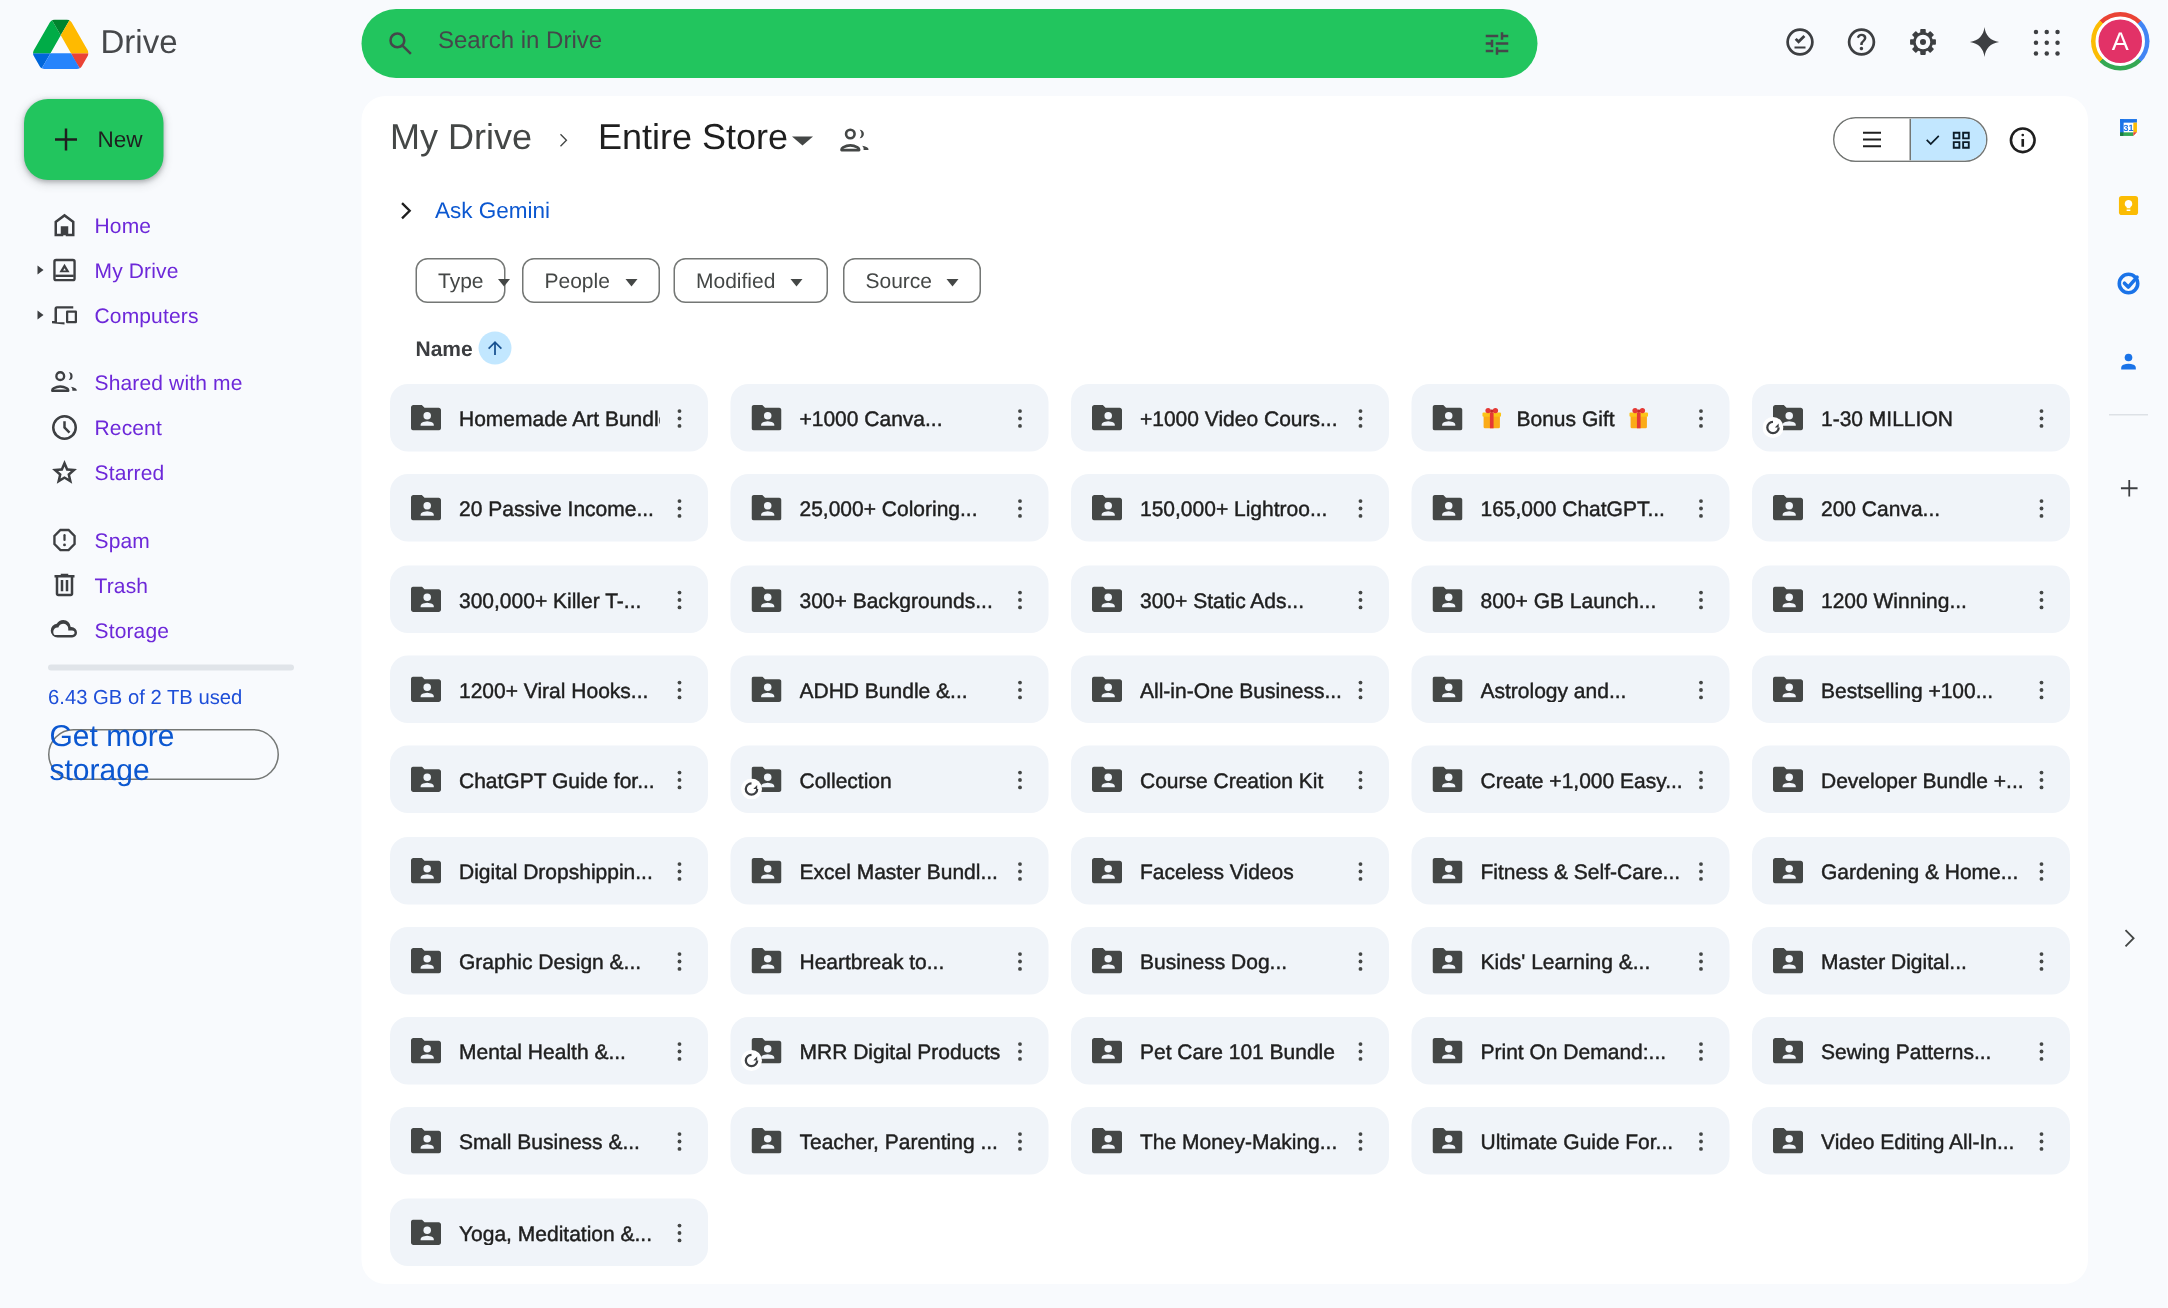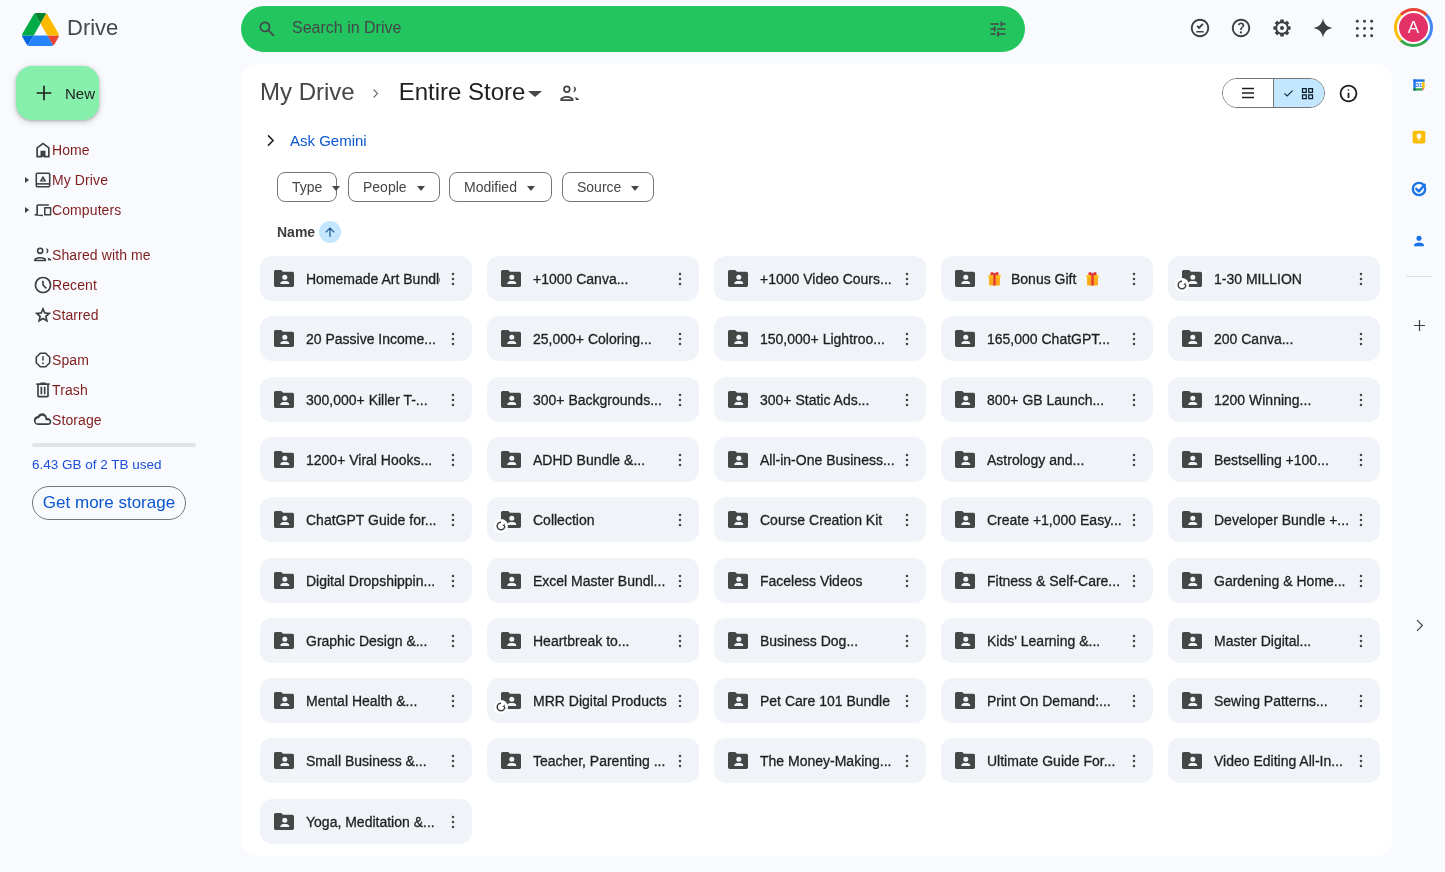--- a/index.html
+++ b/index.html
@@ -9,30 +9,30 @@
 #logo{position:absolute;left:22px;top:13px}
 #brand{position:absolute;left:67px;top:15px;font-size:22px;color:#46484b}
 #search{position:absolute;left:241px;top:6px;width:784px;height:46px;background:#22c55e;border-radius:24px}
 #search .mag{position:absolute;left:16px;top:13px}
 #search .ph{position:absolute;left:51px;top:13px;font-size:16px;color:#44474a}
 #search .tune{position:absolute;right:17px;top:13px}
 .tbtn{position:absolute;top:8px;width:40px;height:40px;display:flex;align-items:center;justify-content:center}
 #avatar{position:absolute;left:1394px;top:8px;width:39px;height:39px;border-radius:50%;background:conic-gradient(from 45deg,#4285f4 0 25%,#34a853 0 50%,#fbbc04 0 75%,#ea4335 0 100%);display:flex;align-items:center;justify-content:center}
 #avatar .inner{width:33px;height:33px;border-radius:50%;background:#e23267;border:2px solid #fff;display:flex;align-items:center;justify-content:center;color:#fff;font-size:17px}
 
-#newbtn{position:absolute;left:16px;top:66px;width:83px;height:54px;background:#86efac;border-radius:16px;box-shadow:0 1px 3px rgba(60,64,67,.3),0 2px 6px 1px rgba(60,64,67,.15);display:flex;align-items:center}
+#newbtn{position:absolute;left:16px;top:66px;width:93px;height:54px;background:#22c55e;border-radius:16px;box-shadow:0 1px 3px rgba(60,64,67,.3),0 2px 6px 1px rgba(60,64,67,.15);display:flex;align-items:center}
 #newbtn .plus{margin-left:17px}
 #newbtn .nt{margin-left:10px;font-size:15px;font-weight:500;color:#1f1f1f}
 .nav{position:absolute;left:0;width:240px;height:30px;display:flex;align-items:center}
 .nav .tri{position:absolute;left:25px;width:0;height:0;border-left:4px solid #3d3f42;border-top:3.5px solid transparent;border-bottom:3.5px solid transparent}
 .nav .nico{position:absolute;left:33px;width:20px;height:20px}
-.nav .ntxt{position:absolute;left:52px;font-size:14px;color:#7f1d1d;letter-spacing:.1px}
+.nav .ntxt{position:absolute;left:63px;font-size:14px;color:#6d28d9;letter-spacing:.1px}
 #sbar{position:absolute;left:32px;top:443px;width:164px;height:4px;border-radius:2px;background:#e0e4e9}
 #stext{position:absolute;left:32px;top:457px;font-size:13.5px;color:#1d4ed8}
-#getmore{position:absolute;left:32px;top:486px;width:154px;height:34px;border:1px solid #747775;border-radius:17px;display:flex;align-items:center;justify-content:center;font-size:17px;font-weight:500;color:#0b57d0}
+#getmore{position:absolute;left:32px;top:486px;width:154px;height:34px;border:1px solid #747775;border-radius:17px;display:flex;align-items:center;justify-content:center;font-size:20px;font-weight:500;color:#0b57d0}
 
 #panel{position:absolute;left:241px;top:64px;width:1151px;height:792px;background:#fff;border-radius:16px}
 #crumbs{position:absolute;left:260px;top:78px;height:28px;display:flex;align-items:center}
 #crumbs .c1{font-size:24px;color:#444746}
 #crumbs .chev{margin:2px 18px 0 15px}
 #crumbs .c2{font-size:24px;color:#1f1f1f}
 #crumbs .caret{margin:3px 0 0 3px;width:0;height:0;border-top:6px solid #444746;border-left:7px solid transparent;border-right:7px solid transparent}
 #crumbs .padd{margin:3px 0 0 17px}
 #vtoggle{position:absolute;left:1222px;top:78px;width:103px;height:30px;border:1px solid #747775;border-radius:15px;overflow:hidden;display:flex}
 #vtoggle .half{width:51px;height:100%;display:flex;align-items:center;justify-content:center;gap:5px}

